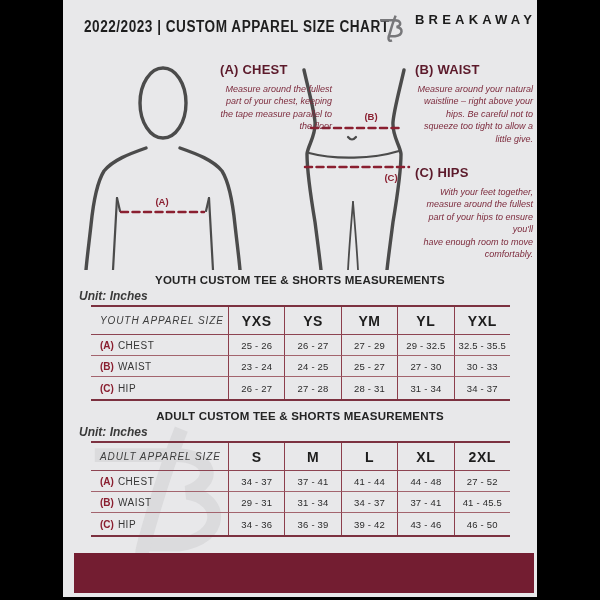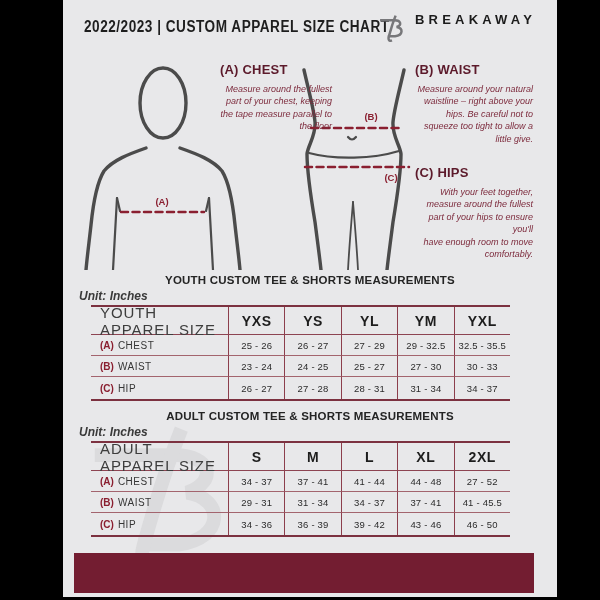--- a/index.html
+++ b/index.html
@@ -3,21 +3,21 @@
 <meta charset="utf-8">
 <style>
   html,body { margin:0; padding:0; }
   body {
     width:600px; height:600px; position:relative; overflow:hidden;
     background:#000;
     font-family:"Liberation Sans", sans-serif;
   }
   .page {
     position:absolute; left:63px; top:0; width:474px; height:597px;
-    background:#e8e8ea; overflow:hidden;padding-left:20px;
+    background:#e8e8ea; overflow:hidden;
   }
   
   .header-title {
     position:absolute; left:21px; top:18px;
     font-size:16px; font-weight:bold; color:#1e1e1e;
     letter-spacing:0.6px; white-space:nowrap;
     transform:scaleX(0.85); transform-origin:left center;
   }
   .logo-svg { position:absolute; left:316px; top:13px; color:#77777a; }
   .brand-text {
@@ -56,21 +56,21 @@
     display:grid; grid-template-columns:137px repeat(5, 1fr);
     grid-template-rows:28px 21px 21px 22px;
     border-top:2px solid #7c3140; border-bottom:2px solid #7c3140;
   }
   .cell { display:flex; align-items:center; justify-content:center; }
   .cell.vline { border-left:1.5px solid #8c3e4c; }
   .cell.hdr { border-bottom:1.7px solid #8d4452; }
   .cell.mid { border-bottom:1px solid #a3646e; }
   .label-hdr {
     justify-content:flex-start; padding-left:9px;
-    font-size:15px; color:#3d3d3d; letter-spacing:0.9px;
+    font-size:10px; color:#3d3d3d; letter-spacing:0.9px;font-style:italic;
   }
   .size-hdr { font-size:14px; font-weight:bold; color:#1d1d1d; letter-spacing:0.6px; }
   .row-label { justify-content:flex-start; padding-left:9px; font-size:10px; }
   .row-key { font-weight:bold; color:#8a1f30; margin-right:4px; }
   .row-name { color:#363636; letter-spacing:0.5px; }
   .val { font-size:9.5px; color:#2b2b2b; letter-spacing:0.2px; }
   
   .footer-bar {
     position:absolute; left:11px; top:553px; width:460px; height:40px;
     background:#731d31; z-index:3;
@@ -139,22 +139,22 @@
     <p class="measure-text">With your feet together, measure around the fullest part of your hips to ensure you'll
 have enough room to move comfortably.</p>
   </div>
 
   <div class="section-title" style="top:274px;">YOUTH CUSTOM TEE &amp; SHORTS MEASUREMENTS</div>
   <div class="unit-line" style="top:289px;">Unit: Inches</div>
   <div class="size-table" style="top:305px;">
       <div class="cell label-hdr hdr">YOUTH APPAREL SIZE</div>
       <div class="cell size-hdr hdr vline">YXS</div>
       <div class="cell size-hdr hdr vline">YS</div>
+      <div class="cell size-hdr hdr vline">YM</div>
       <div class="cell size-hdr hdr vline">YL</div>
-      <div class="cell size-hdr hdr vline">YM</div>
       <div class="cell size-hdr hdr vline">YXL</div>
       <div class="cell row-label mid">
         <span class="row-key">(A)</span>
         <span class="row-name">CHEST</span>
       </div>
       <div class="cell val vline mid">25 - 26</div>
       <div class="cell val vline mid">26 - 27</div>
       <div class="cell val vline mid">27 - 29</div>
       <div class="cell val vline mid">29 - 32.5</div>
       <div class="cell val vline mid">32.5 - 35.5</div>

